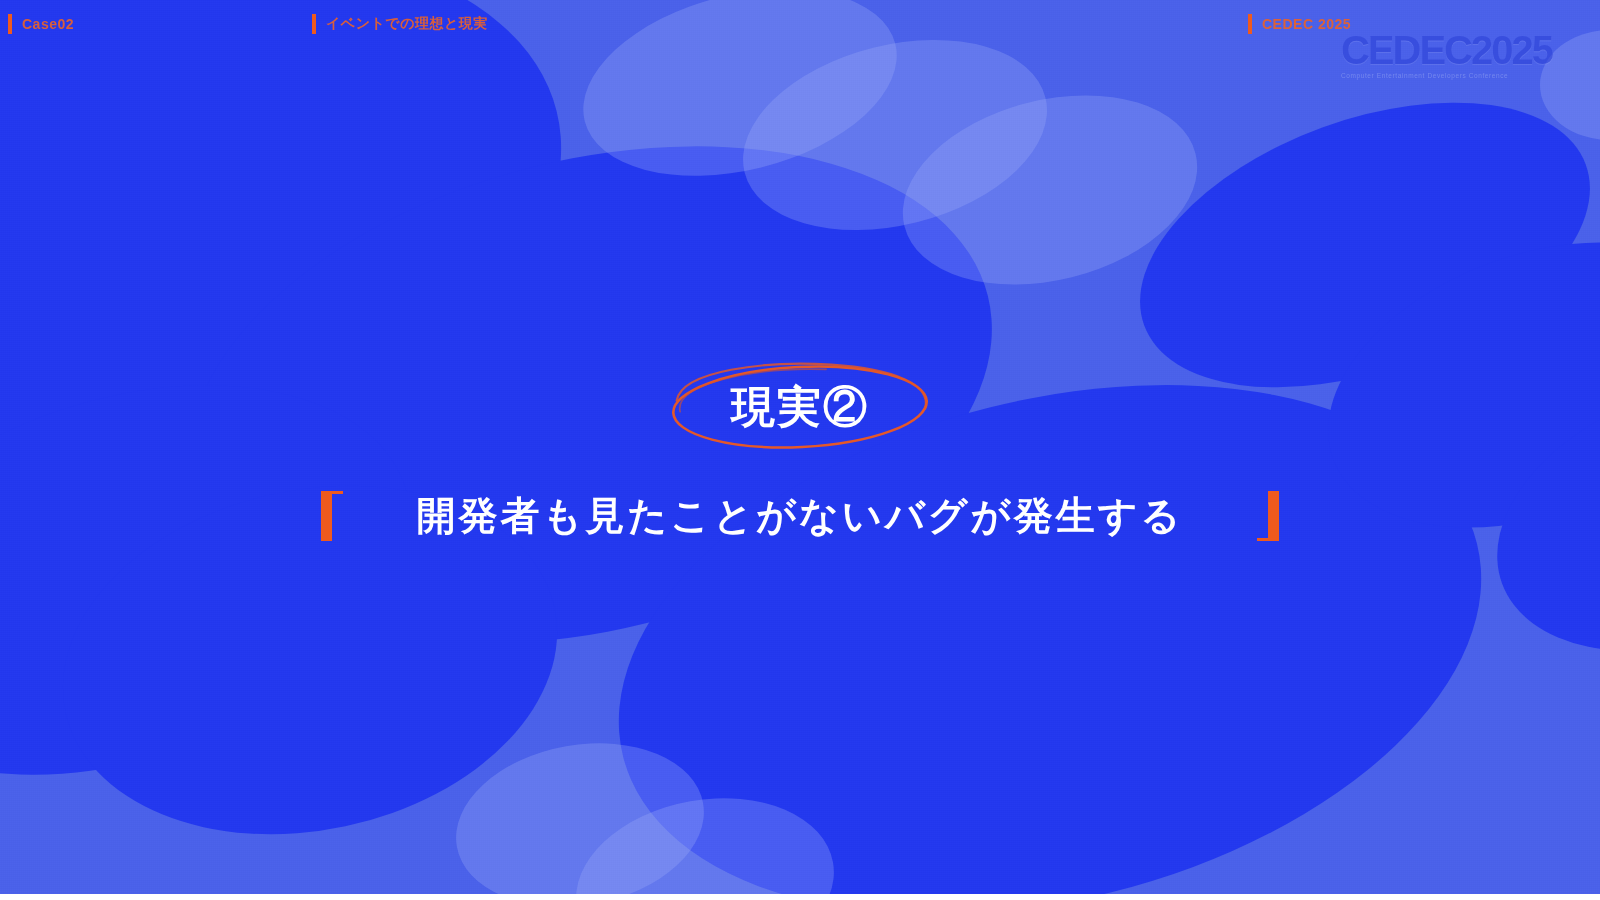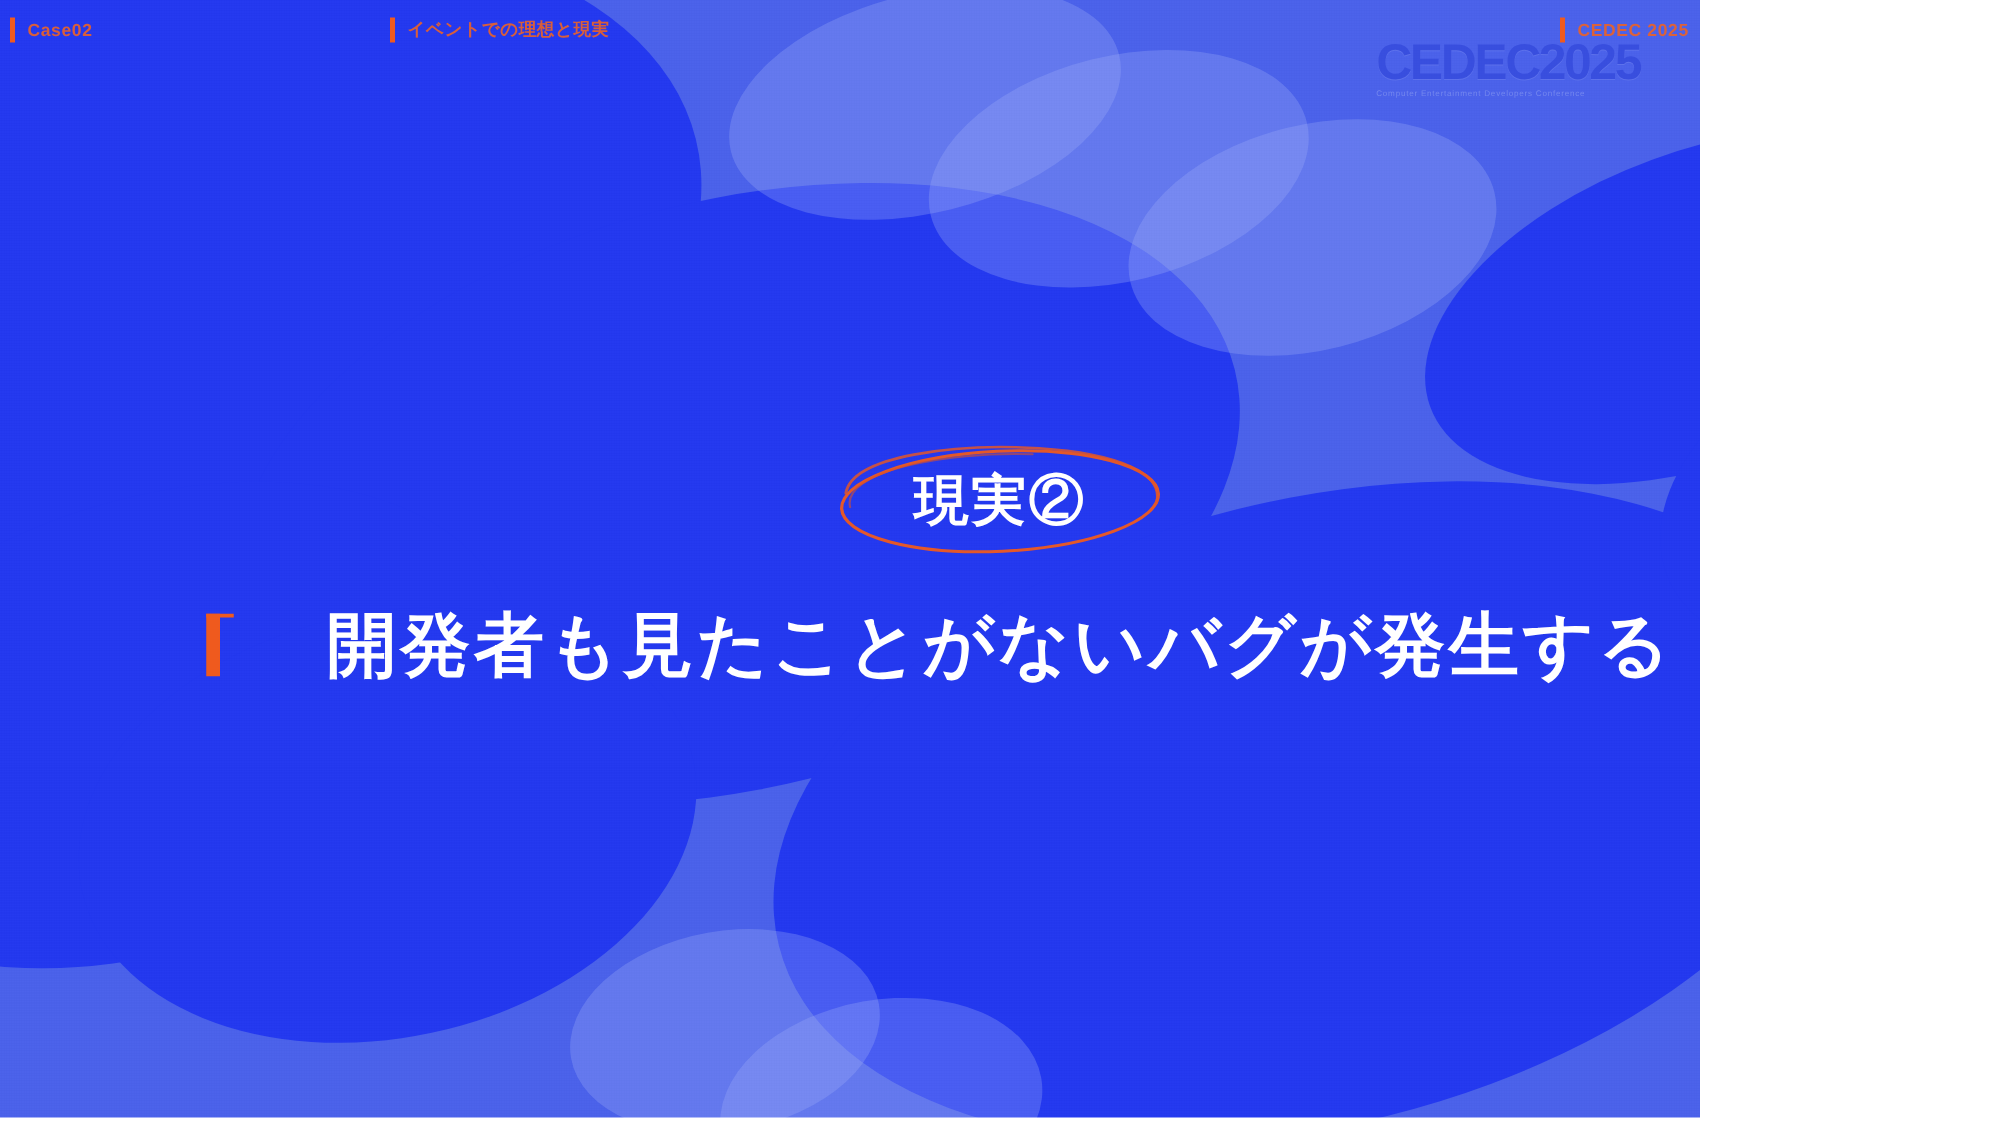--- a/index.html
+++ b/index.html
@@ -7,21 +7,21 @@
 
   html, body {
     width:1600px; height:900px;
     background:#ffffff;
     font-family:"Liberation Sans", sans-serif;
     overflow:hidden;
   }
 
   .slide {
     position:relative;
-    width:1360px; height:900px;
+    width:1600px; height:900px;
     background:#4a61ea;
     overflow:hidden;
   }
 
   
   .bg-layer {
     position:absolute; inset:0;
     overflow:hidden;
     pointer-events:none;
   }
@@ -158,21 +158,21 @@
     width:22px; height:3px;
     background:#ef5a1e;
   }
   .mark-open .stem { left:0; top:0; }
   .mark-open .arm  { left:0; top:0; }
   .mark-close .stem { right:0; bottom:0; }
   .mark-close .arm  { right:0; bottom:0; }
 
   .headline {
     color:#ffffff;
-    font-size:56px;
+    font-size:39px;
     font-weight:800;
     letter-spacing:3px;
     line-height:1.1;
     white-space:nowrap;
     padding:0 74px;
   }
 
   
   .bottom-strip {
     position:absolute;

